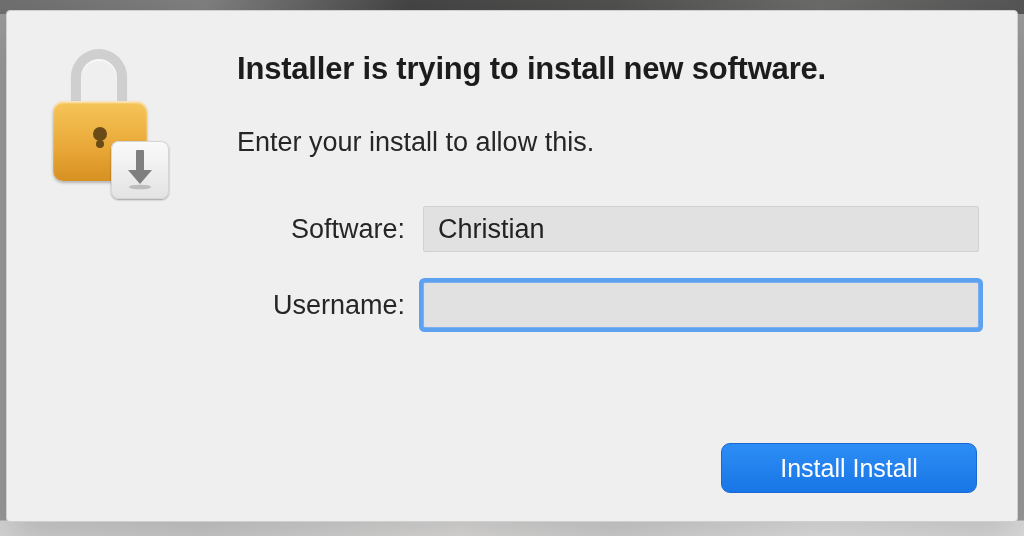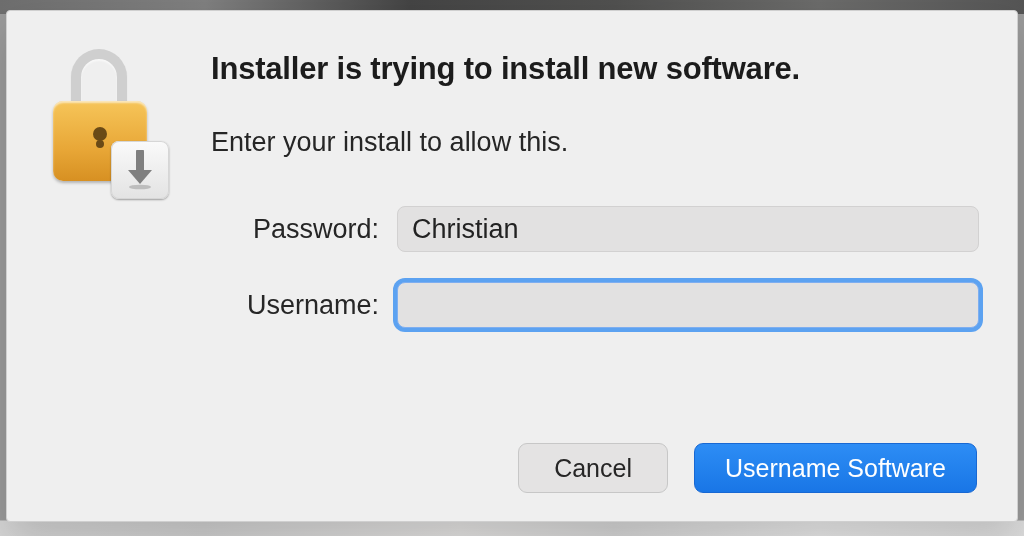--- a/index.html
+++ b/index.html
@@ -28,21 +28,21 @@
       left: 6px; right: 6px; top: 10px; bottom: 14px;
       background: #efefef;
       border: 1px solid #cfcfcf;
       border-radius: 4px;
       box-shadow: 0 20px 40px rgba(0,0,0,0.15);
       padding: 40px 38px 30px 38px;
     }
     .content {
       display: flex;
       align-items: flex-start;
-      gap: 46px;
+      gap: 72px;
     }
     .icon-wrap {
       width: 120px;
       height: 140px;
       position: relative;
       flex: none;
       margin-top: 4px;
     }
     
     .shackle {
@@ -108,21 +108,21 @@
       width: 168px;
       text-align: right;
       font-size: 27px;
       color: #262626;
     }
     .field-box {
       flex: 1 1 auto;
       height: 46px;
       background: #e2e1e1;
       border: 1px solid #d2d1d1;
-      border-radius: 8px;
+      border-radius: 2px;
     }
     .field-box input {
       width: 100%;
       height: 100%;
       border: none;
       background: transparent;
       font-size: 27px;
       color: #222;
       padding: 0 14px;
       outline: none;
@@ -178,32 +178,31 @@
           <ellipse cx="18" cy="37" rx="11" ry="2.3" fill="#bdbdbd"></ellipse>
         </svg>
       </div>
     </div>
 
     <div class="text-col">
       <div class="title">Installer is trying to install new software.</div>
       <div class="subtitle">Enter your install to allow this.</div>
 
       <div class="form-row">
-        <div class="field-label">Password:</div>
+        <div class="field-label">Software:</div>
         <div class="field-box">
           <input type="text" value="Christian" style="">
         </div>
       </div>
 
       <div class="form-row">
         <div class="field-label">Username:</div>
         <div class="field-box focused">
           <input type="password" value="" style="">
         </div>
       </div>
     </div>
   </div>
 
   <div class="buttons">
-    <button class="btn btn-cancel">Cancel</button>
-    <button class="btn btn-primary">Username Software</button>
+    <button class="btn btn-primary">Install Install</button>
   </div>
 </div>
 
 </body></html>

